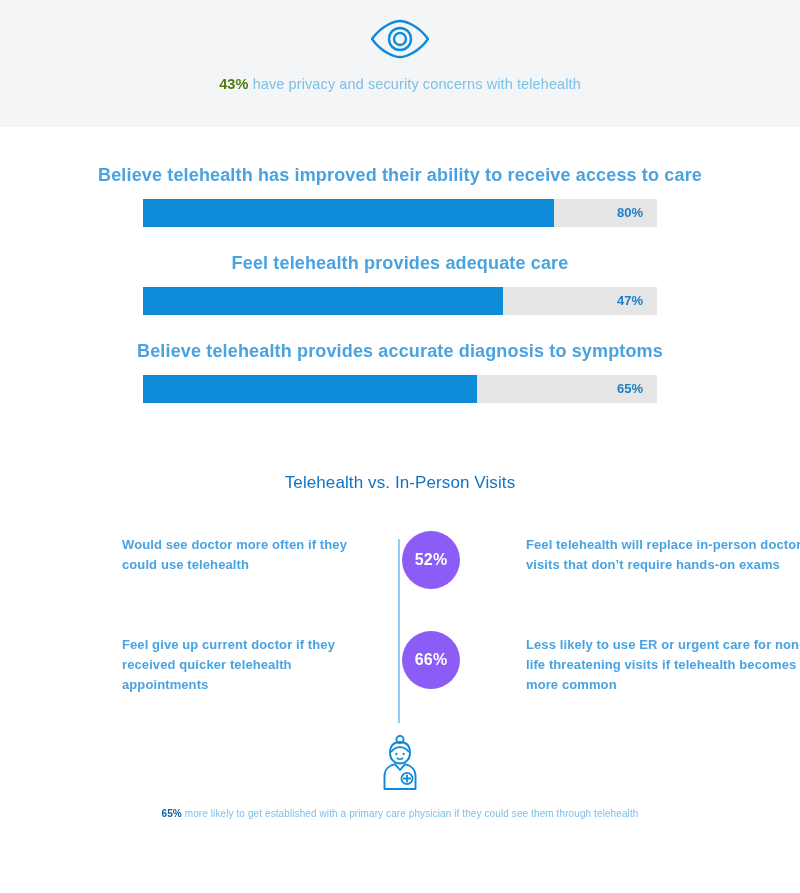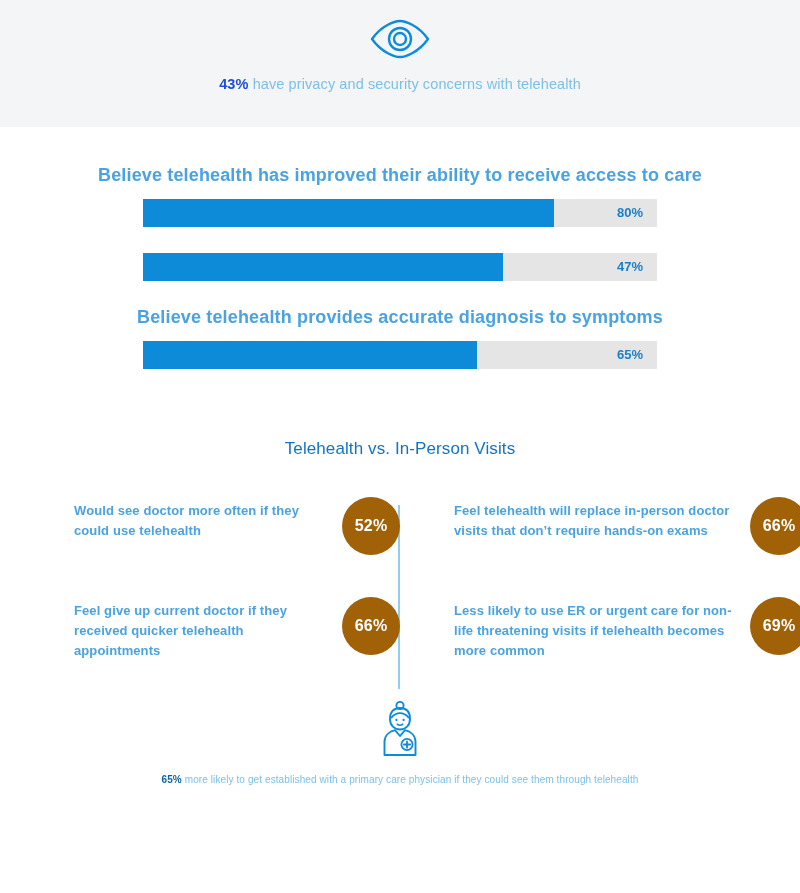--- a/index.html
+++ b/index.html
@@ -36,21 +36,21 @@
     margin-top: 14px;
     text-align: center;
     font-size: 14.5px;
     line-height: 1.45;
     color: #7cc0e8;
     letter-spacing: 0.1px;
     max-width: 420px;
   }
   .header-caption .pct {
     font-weight: bold;
-    color: #1d4ed8;
+    color: #4d7c0f;
   }
 
   
   .bars-section {
     padding-top: 38px;
   }
   .bar-group {
     margin-bottom: 26px;
   }
   .bar-label {
@@ -106,40 +106,41 @@
     left: 398px;
     top: 8px;
     width: 2px;
     height: 184px;
     background: #8fcdf2;
   }
   .compare-grid {
     display: grid;
     grid-template-columns: 338px 62px 338px 62px;
     grid-template-rows: auto auto;
-    column-gap: 4px;
+    column-gap: 16px;
+    margin-left: 48px;
   }
   .cell-text {
     font-size: 13px;
     font-weight: bold;
     line-height: 1.52;
     color: #4aa3e0;
     letter-spacing: 0.1px;
     padding-top: 4px;
   }
   .cell-text.left  { padding-left: 74px; padding-right: 16px; }
   .cell-text.right { padding-left: 46px; padding-right: 10px; }
   .cell-circle {
     position: relative;
   }
   .circle {
     width: 58px;
     height: 58px;
     border-radius: 50%;
-    background: #a16207;
+    background: #8b5cf6;
     color: #ffffff;
     font-size: 16px;
     font-weight: bold;
     display: flex;
     align-items: center;
     justify-content: center;
     letter-spacing: 0.2px;
   }
   .spacer-row { height: 42px; }
 
@@ -187,20 +188,21 @@
 
   <div class="bar-group">
     <div class="bar-label">Believe telehealth has improved their ability to receive access to care</div>
     <div class="bar-track">
       <div class="bar-fill" style="width: 80%;"></div>
       <div class="bar-value">80%</div>
     </div>
   </div>
 
   <div class="bar-group">
+    <div class="bar-label">Feel telehealth provides adequate care</div>
     <div class="bar-track">
       <div class="bar-fill" style="width: 70%;"></div>
       <div class="bar-value">47%</div>
     </div>
   </div>
 
   <div class="bar-group">
     <div class="bar-label">Believe telehealth provides accurate diagnosis to symptoms</div>
     <div class="bar-track">
       <div class="bar-fill" style="width: 65%;"></div>

